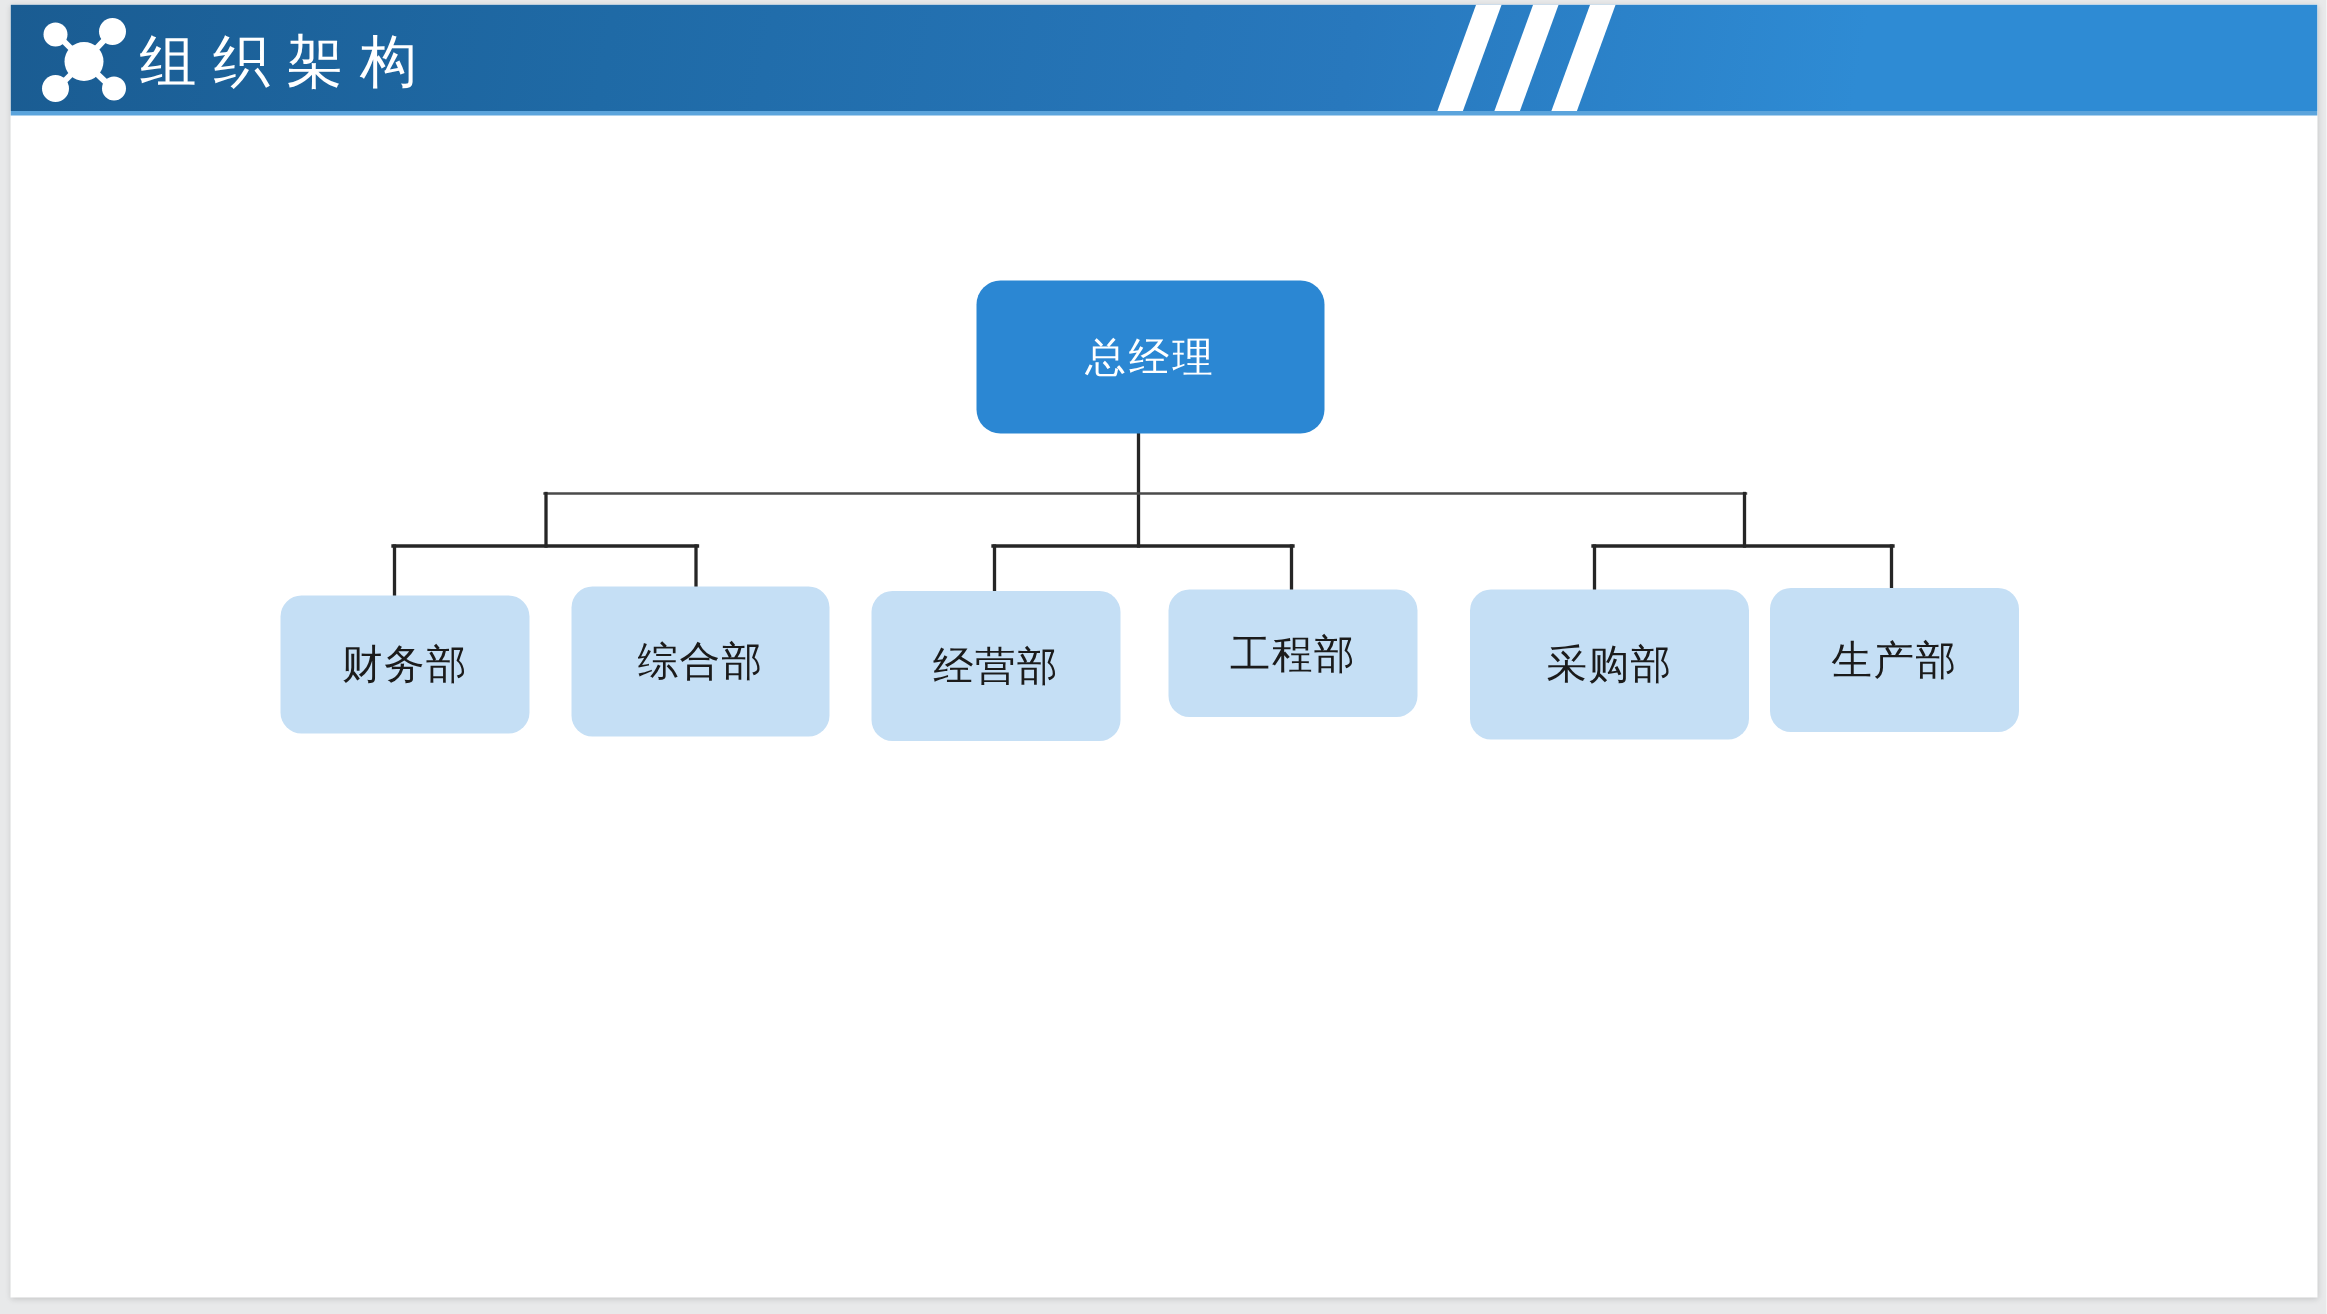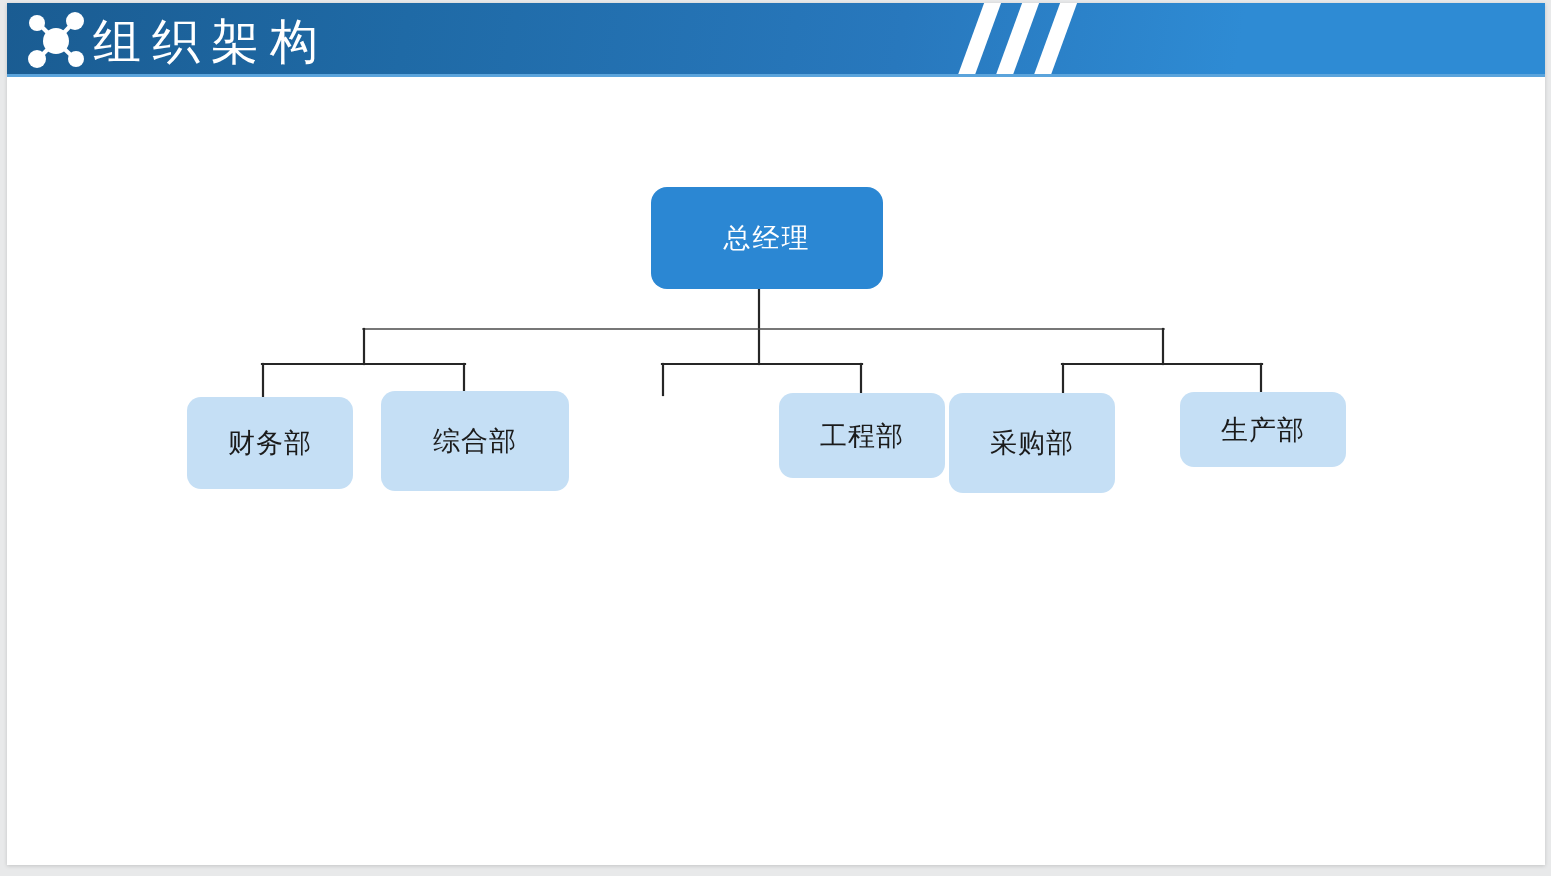--- a/index.html
+++ b/index.html
@@ -63,21 +63,21 @@
     width: 62px;
     height: 58px;
   }
 
   .header-title {
     position: absolute;
     left: 86px;
     top: 8px;
     height: 62px;
     line-height: 62px;
-    font-size: 48px;
+    font-size: 38px;
     letter-spacing: 11px;
     color: #ffffff;
     white-space: nowrap;
     font-weight: normal;
     margin: 0;
   }
 
   
   .slashes {
     position: absolute;
@@ -191,22 +191,23 @@
 
           <line x1="1055" y1="290" x2="1255" y2="290"></line>
           <line x1="1056" y1="290" x2="1056" y2="320"></line>
           <line x1="1254" y1="290" x2="1254" y2="319"></line>
         </g>
       </svg>
 
       <div class="node root" style="left:644px; top:113px; width:232px; height:102px;">总经理</div>
 
       <div class="node dept" style="left:180px; top:323px; width:166px; height:92px;">财务部</div>
-      <div class="node dept" style="left:374px; top:317px; width:188px; height:100px;">综合部</div>
-
+      <div class="node dept" style="left:374px; top:317px; width:172px; height:100px;">综合部</div>
+
+      <div class="node dept" style="left:574px; top:320px; width:166px; height:100px;">经营部</div>
       <div class="node dept" style="left:772px; top:319px; width:166px; height:85px;">工程部</div>
 
-      <div class="node dept" style="left:942px; top:319px; width:166px; height:100px;">采购部</div>
-      <div class="node dept" style="left:1173px; top:318px; width:166px; height:75px;">生产部</div>
+      <div class="node dept" style="left:973px; top:319px; width:186px; height:100px;">采购部</div>
+      <div class="node dept" style="left:1173px; top:318px; width:166px; height:96px;">生产部</div>
 
     </div>
   </div>
 </div>
 
 </body></html>

